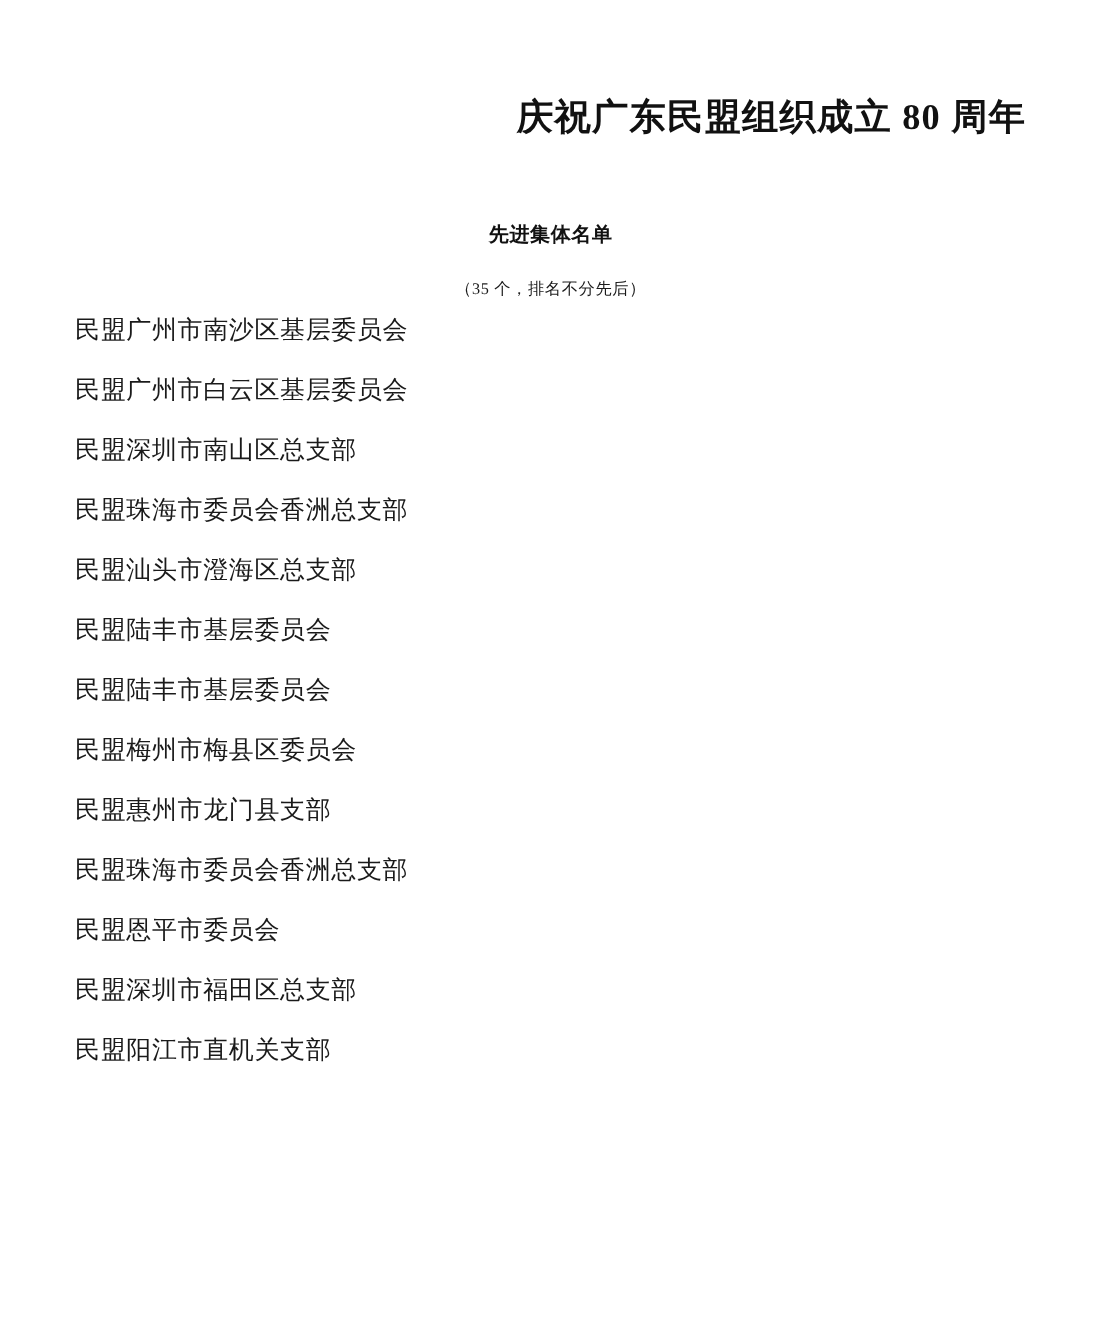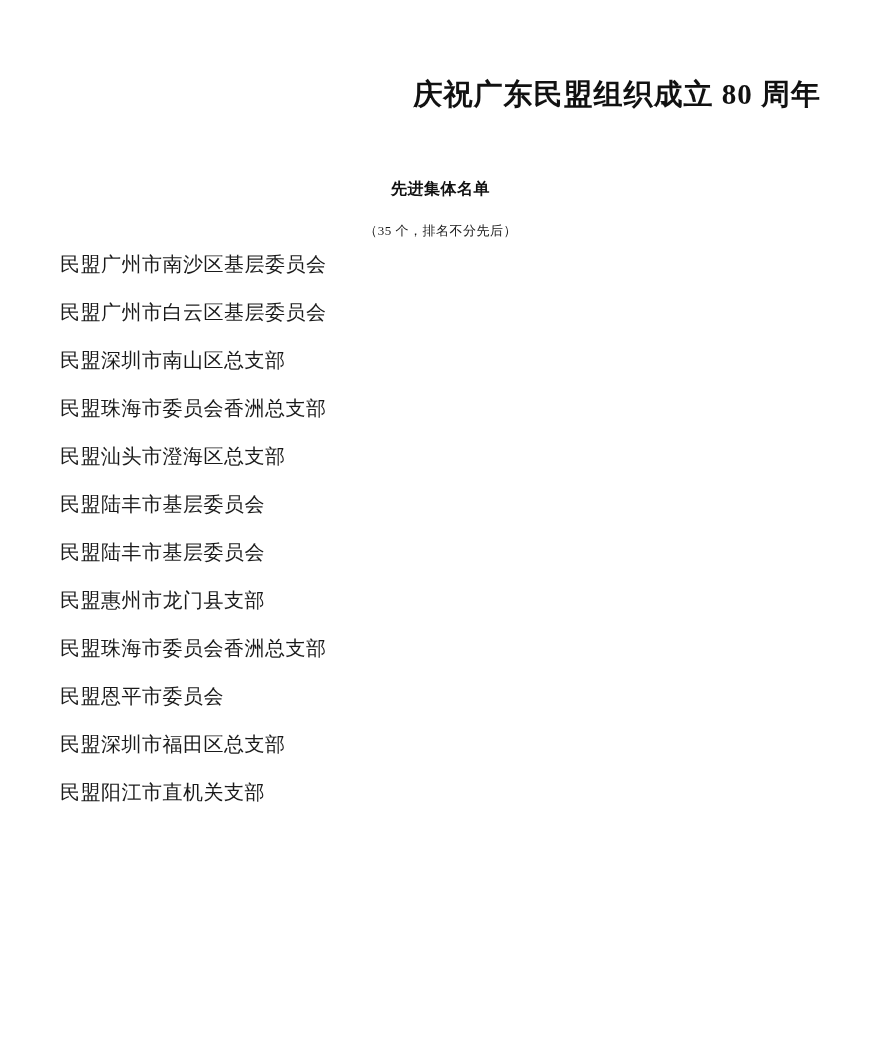--- a/index.html
+++ b/index.html
@@ -73,20 +73,21 @@
   <p class="section-note">（35 个，排名不分先后）</p>
 
   <ul class="entry-list">
     <li class="entry">民盟广州市南沙区基层委员会</li>
     <li class="entry">民盟广州市白云区基层委员会</li>
     <li class="entry">民盟深圳市南山区总支部</li>
     <li class="entry">民盟珠海市委员会香洲总支部</li>
     <li class="entry">民盟汕头市澄海区总支部</li>
     <li class="entry">民盟陆丰市基层委员会</li>
     <li class="entry">民盟陆丰市基层委员会</li>
+    <li class="entry">民盟梅州市梅县区委员会</li>
     <li class="entry">民盟惠州市龙门县支部</li>
     <li class="entry">民盟珠海市委员会香洲总支部</li>
     <li class="entry">民盟恩平市委员会</li>
     <li class="entry">民盟深圳市福田区总支部</li>
     <li class="entry">民盟阳江市直机关支部</li>
   </ul>
 
 </div>
 
 </body></html>

